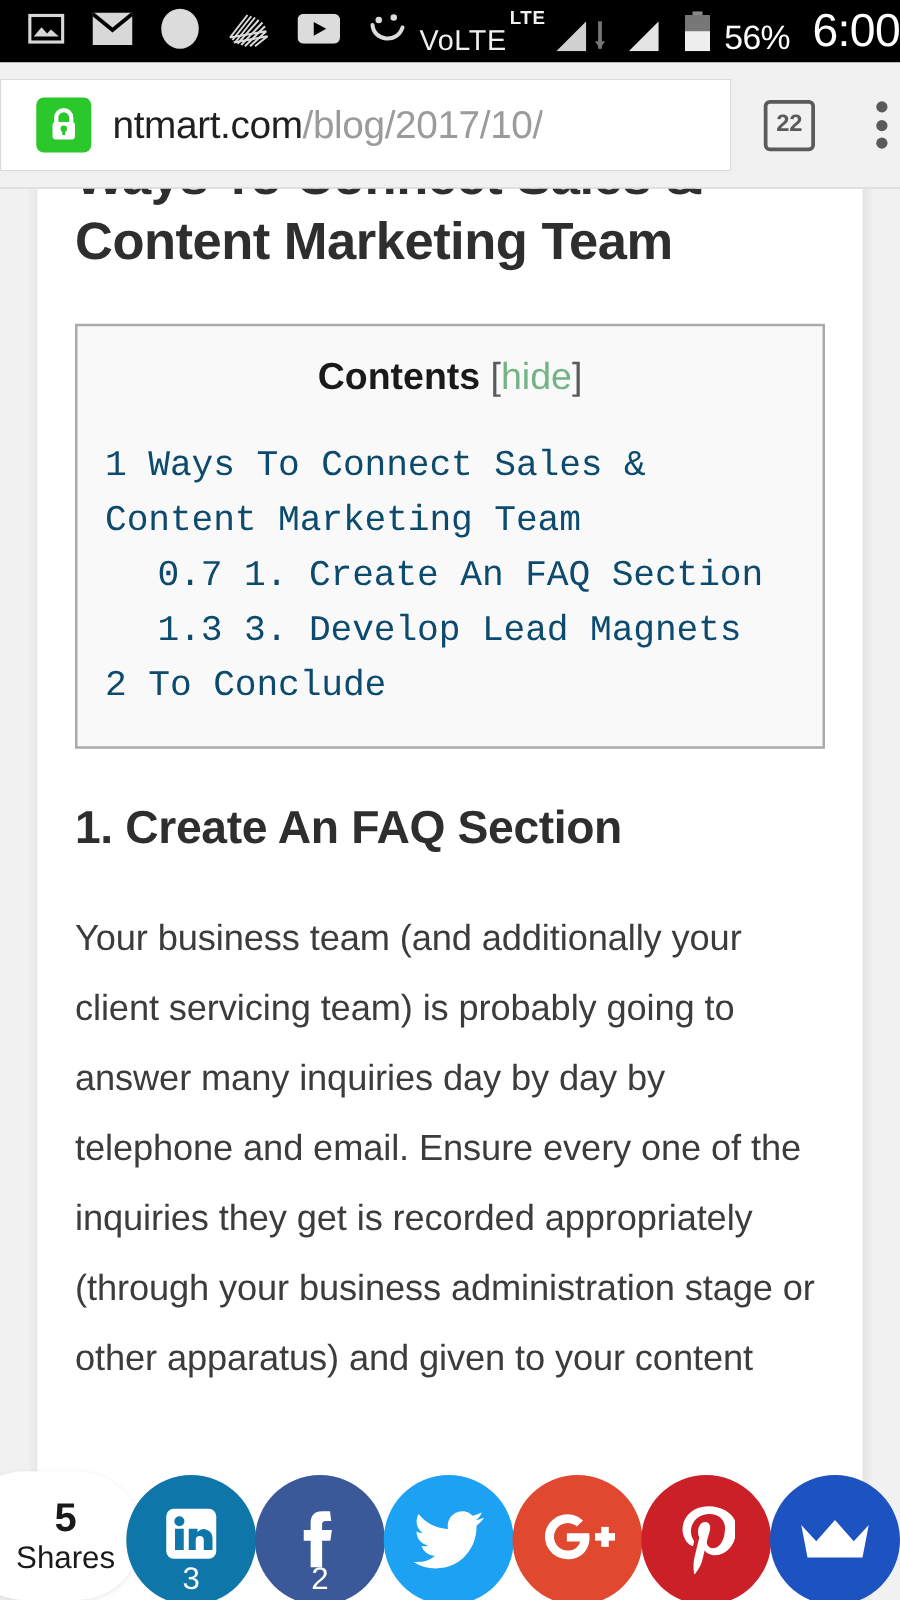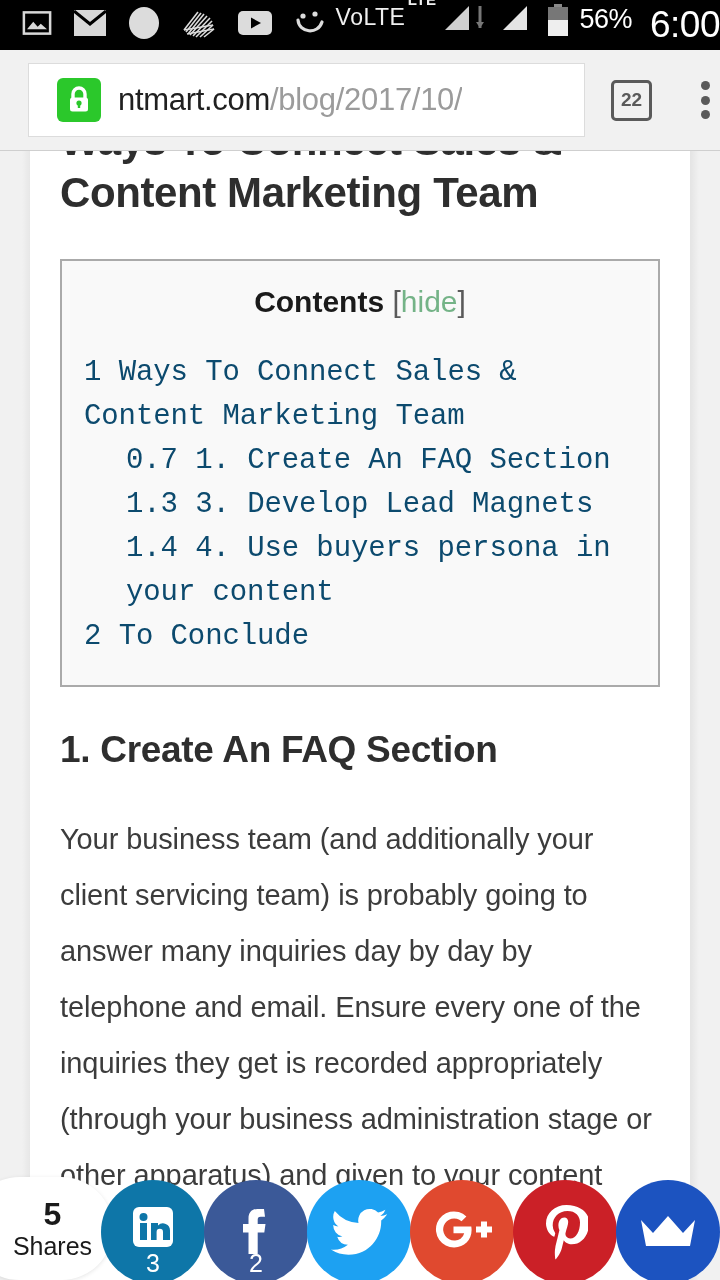--- a/index.html
+++ b/index.html
@@ -10,36 +10,36 @@
     -webkit-font-smoothing:antialiased;
   }
 
   
   #status-bar{
     position:absolute; top:0; left:0; width:720px; height:50px;
     background:#000; color:#e8e8e8;
     display:flex; align-items:center;
   }
   .sb-left{ display:flex; align-items:center; gap:22px; padding-left:22px; flex:1; }
-  .sb-right{ display:flex; align-items:flex-start; gap:10px; padding-right:0; }
+  .sb-right{ display:flex; align-items:flex-end; gap:10px; padding-right:0; }
   .sb-icon{ display:block; }
   .volte{ font-size:23px; letter-spacing:0.5px; font-weight:400; color:#f0f0f0; position:relative;}
   .lte-sup{ position:absolute; top:-13px; right:-31px; font-size:15px; font-weight:bold; }
   .batt-pct{ font-size:27px; font-weight:400; color:#fff; letter-spacing:-0.5px; }
   .clock{ font-size:37px; font-weight:400; color:#fff; letter-spacing:-0.5px; margin-left:8px;}
 
   
   #browser-toolbar{
     position:absolute; top:50px; left:0; width:720px; height:101px;
     background:#f1f1f1;
     display:flex; align-items:center;
     border-bottom:1px solid #cfcfcf;
   }
   #url-bar{
-    margin-left:28px;
+    margin-left:0;
     width:591px; height:74px;
     background:#fff;
     border:1px solid #dcdcdc;
     display:flex; align-items:center;
     padding:0 10px;
     overflow:hidden;
   }
   #lock-badge{
     width:44px; height:44px; border-radius:6px; background:#2bc82b;
     display:flex; align-items:center; justify-content:center;
@@ -269,21 +269,20 @@
 
       <div id="toc-box">
         <div id="toc-header">
           <span class="toc-title">Contents</span>
           <span class="bracket">[</span><span class="hide-link">hide</span><span class="bracket">]</span>
         </div>
         <div>
           <span class="toc-item"><span>1</span> <span>Ways To Connect Sales &amp; Content Marketing Team</span></span>
           <span class="toc-item lvl2"><span>0.7</span> <span>1. Create An FAQ Section</span></span>
           <span class="toc-item lvl2"><span>1.3</span> <span>3. Develop Lead Magnets</span></span>
-          <span class="toc-item lvl2"><span>1.4</span> <span>4. Use buyers persona in your content</span></span>
           <span class="toc-item"><span>2</span> <span>To Conclude</span></span>
         </div>
       </div>
 
       <h2 id="section-heading">1. Create An FAQ Section</h2>
       <p id="body-paragraph">Your business team (and additionally your client servicing team) is probably going to answer many inquiries day by day by telephone and email. Ensure every one of the inquiries they get is recorded appropriately (through your business administration stage or other apparatus) and given to your content</p>
     </div>
   </div>
 
   <div id="share-bar">

